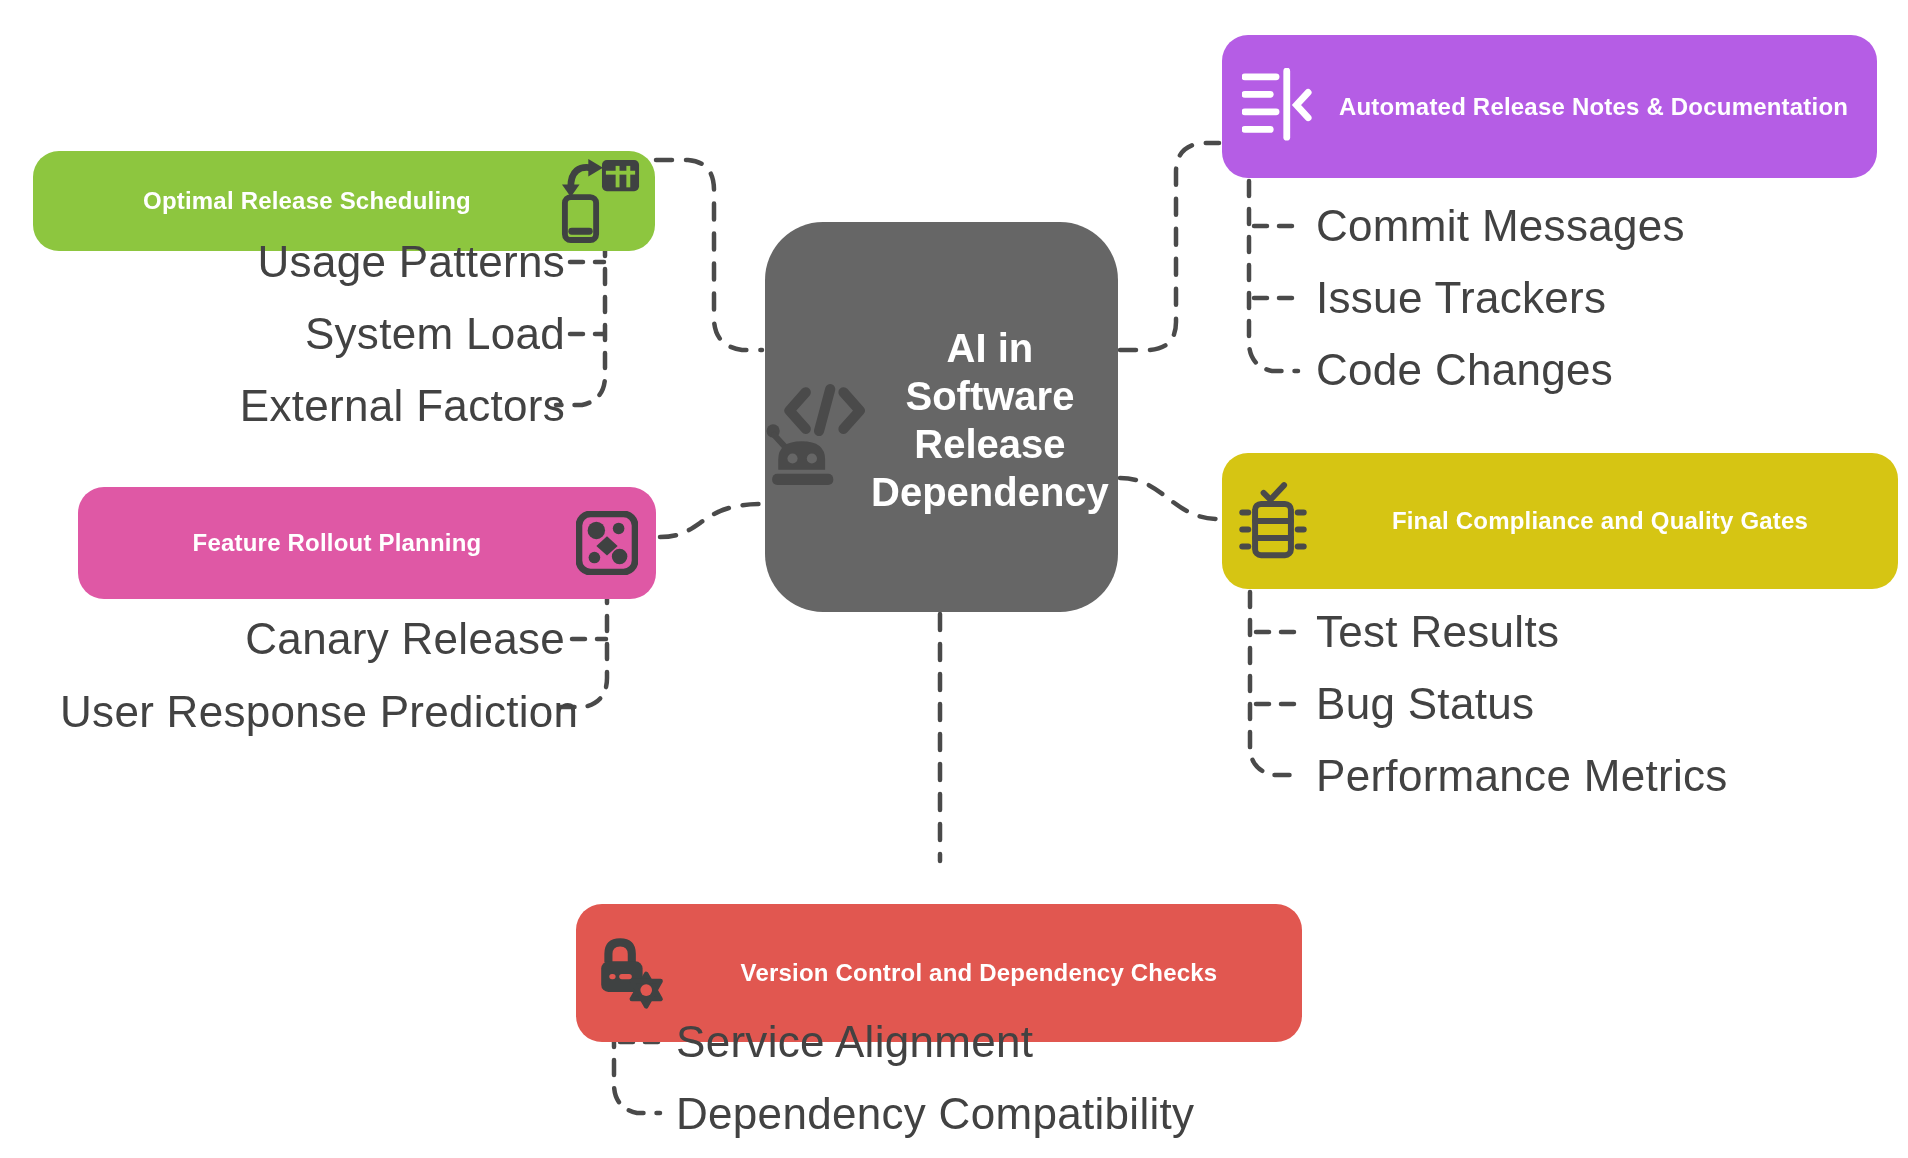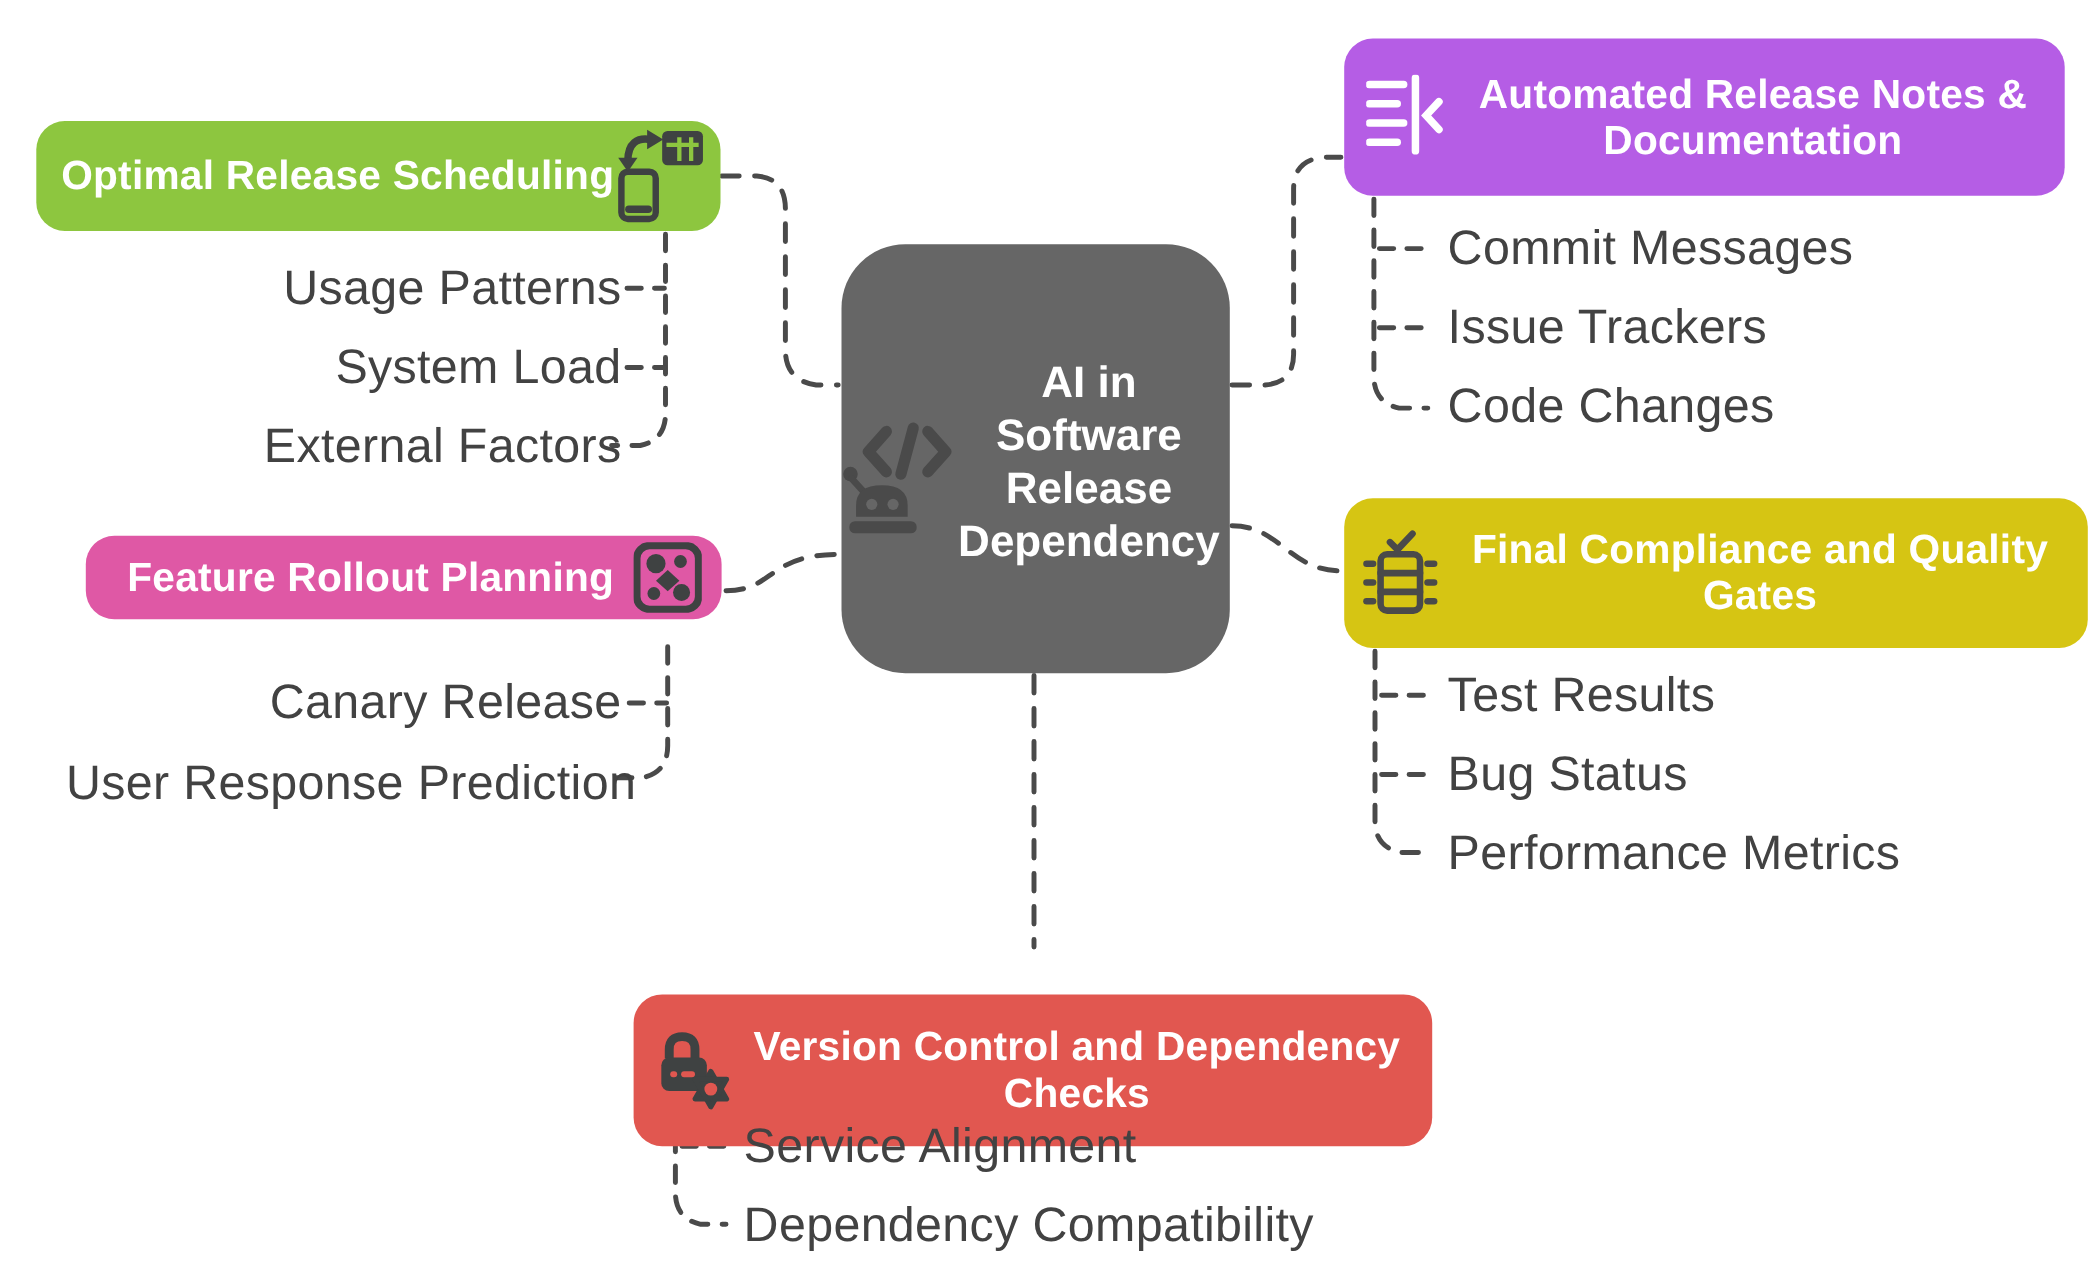--- a/index.html
+++ b/index.html
@@ -6,25 +6,25 @@
   .canvas{
     position:relative;width:1908px;height:1158px;background:var(--bg,#fff);
     font-family:"Liberation Sans","DejaVu Sans",sans-serif;overflow:hidden;
   }
   svg.connectors{position:absolute;left:0;top:0;width:1908px;height:1158px;z-index:0;}
   svg.connectors path{fill:none;stroke:var(--connector,#4A4A4A);stroke-width:4.5;stroke-linecap:round;}
   svg.connectors path.main{stroke-dasharray:16 14;}
   svg.connectors path.spine{stroke-dasharray:15 13;}
   svg.connectors path.tick{stroke-dasharray:13 12;}
   .node{position:absolute;z-index:2;display:flex;align-items:center;box-sizing:border-box;color:#fff;}
-  .branch{border-radius:26px;font-weight:bold;font-size:37px;line-height:42px;letter-spacing:.2px;}
+  .branch{border-radius:26px;font-weight:bold;font-size:24px;line-height:42px;letter-spacing:.2px;}
   .branch .label{flex:1;text-align:center;}
   .branch .icon{flex:0 0 auto;display:flex;align-items:center;justify-content:center;}
   #box-green{left:33px;top:110px;width:622px;height:100px;padding:0 14px 0 20px;}
-  #box-pink{left:78px;top:487px;width:578px;height:76px;padding:0 18px 0 20px;}
+  #box-pink{left:78px;top:487px;width:578px;height:112px;padding:0 18px 0 20px;}
   #box-purple{left:1222px;top:35px;width:655px;height:143px;padding:0 22px 0 20px;}
   #box-yellow{left:1222px;top:453px;width:676px;height:136px;padding:0 22px 0 16px;}
   #box-red{left:576px;top:864px;width:726px;height:138px;padding:0 24px 0 18px;margin-top:40px;}
   #box-center{
     left:765px;top:222px;width:353px;height:390px;border-radius:58px;
     justify-content:flex-start;align-items:center;
   }
   #box-center .icon{margin-top:34px;}
   .center-text{margin-top:6px;text-align:center;font-weight:bold;font-size:40px;line-height:48px;}
   .child{
@@ -80,21 +80,21 @@
       </svg>
     </span>
     <div class="center-text">
       <div>AI in</div>
       <div>Software</div>
       <div>Release</div>
       <div>Dependency</div>
     </div>
   </div>
 
-  <div class="node branch" id="box-green" style="background-color: rgb(141, 198, 63);">
+  <div class="node branch" id="box-green" style="background-color: rgb(141, 198, 63); margin-top: 41px;">
     <span class="label">Optimal Release Scheduling</span>
     <span class="icon">
       <svg width="80" height="86" viewBox="0 0 82 88">
         <rect x="42" y="2" width="38" height="32" rx="5" fill="#3F4242"></rect>
         <g stroke="#8DC63F" stroke-width="4">
           <path d="M46 15 H76"></path>
             <path d="M58 8 V30"></path>
             <path d="M69 8 V30"></path>
         </g>
         <rect x="4" y="40" width="32" height="44" rx="6" fill="none" stroke="#3F4242" stroke-width="6"></rect>

